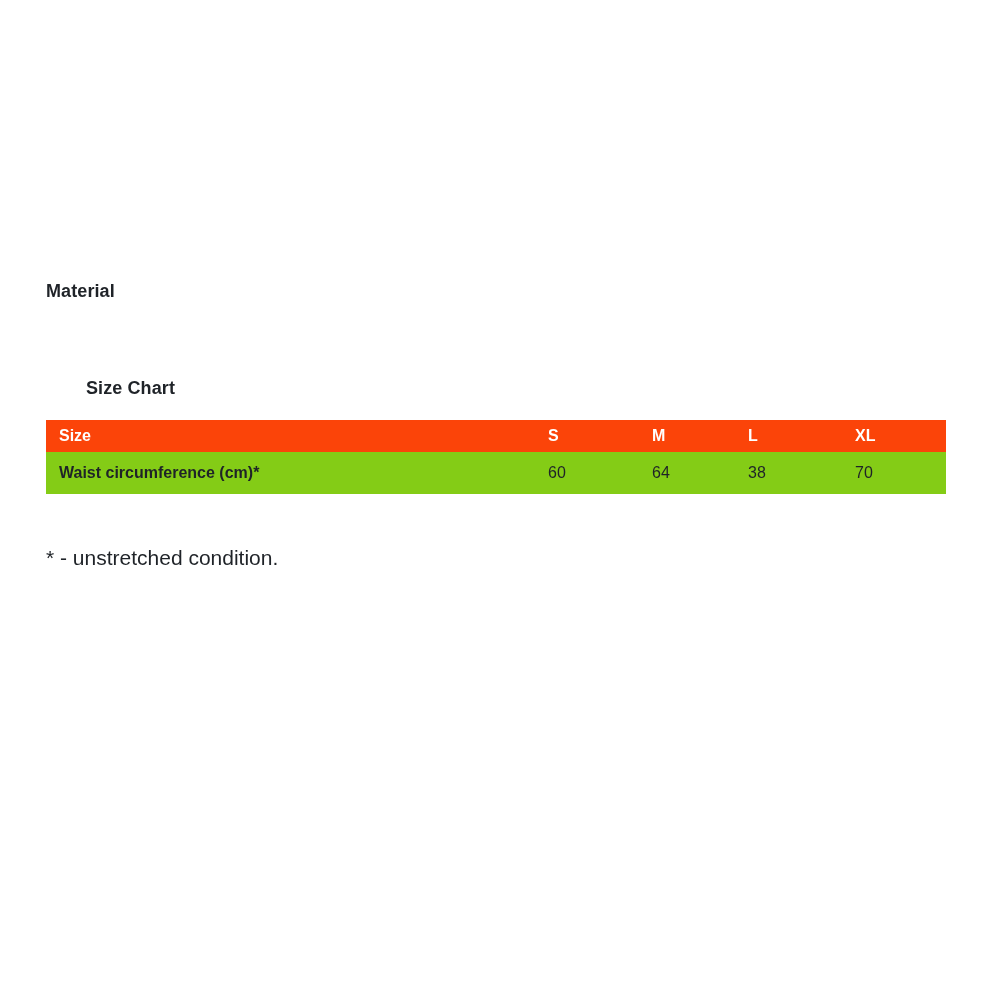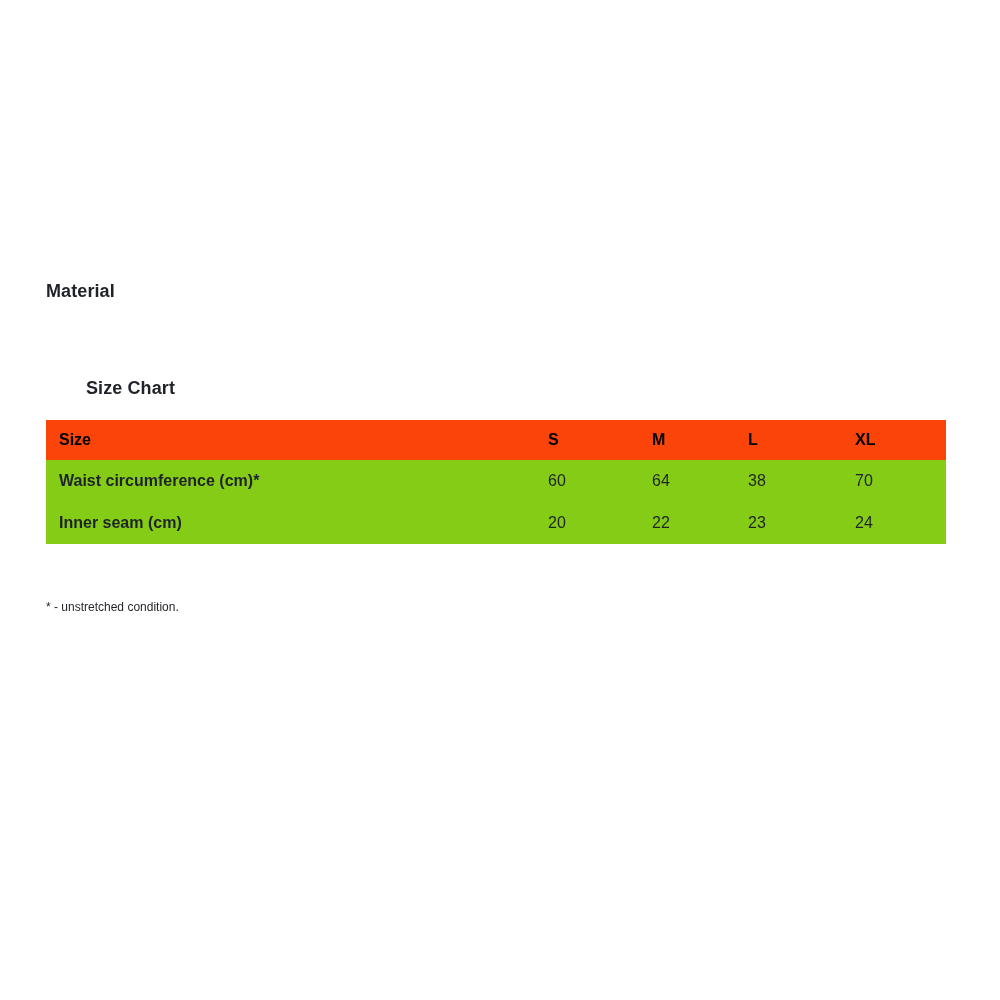--- a/index.html
+++ b/index.html
@@ -33,40 +33,40 @@
   }
   #sizechart-title { margin-top: 75px; margin-left: 40px; }
   table.size-chart {
     margin-top: 21px;
     width: 900px;
     border-collapse: collapse;
     table-layout: fixed;
   }
   table.size-chart thead tr {
     background: #fb4409;
-    color: #000000;
-    height: 40px;
+    color: #ffffff;
+    height: 32px;
   }
   table.size-chart tbody tr {
     background: #84cc16;
     height: 42px;
   }
   th, td {
     text-align: left;
     vertical-align: middle;
     font-size: 16px;
     white-space: nowrap;
   }
   th { font-weight: 700; }
   th.first-col, td.first-col { padding-left: 13px; }
   td.row-label { font-weight: 700; }
   td.row-value { font-weight: 400; }
   .footnote {
     margin-top: 54px;
-    font-size: 12px;
+    font-size: 21px;
     line-height: 19px;
     font-weight: 400;
   }
 </style>
 </head>
 <body>
 
 <div class="content">
 
   <h2 id="material-title" class="section-title">Material</h2>
@@ -92,25 +92,18 @@
       </tr>
     </thead>
     <tbody>
       <tr>
         <td class="first-col row-label">Waist circumference (cm)*</td>
         <td class="row-value">60</td>
         <td class="row-value">64</td>
         <td class="row-value">38</td>
         <td class="row-value">70</td>
       </tr>
-      <tr>
-        <td class="first-col row-label">Inner seam (cm)</td>
-        <td class="row-value">20</td>
-        <td class="row-value">22</td>
-        <td class="row-value">23</td>
-        <td class="row-value">24</td>
-      </tr>
     </tbody>
   </table>
 
   <p class="footnote">* - unstretched condition.</p>
 
 </div>
 
 </body></html>

